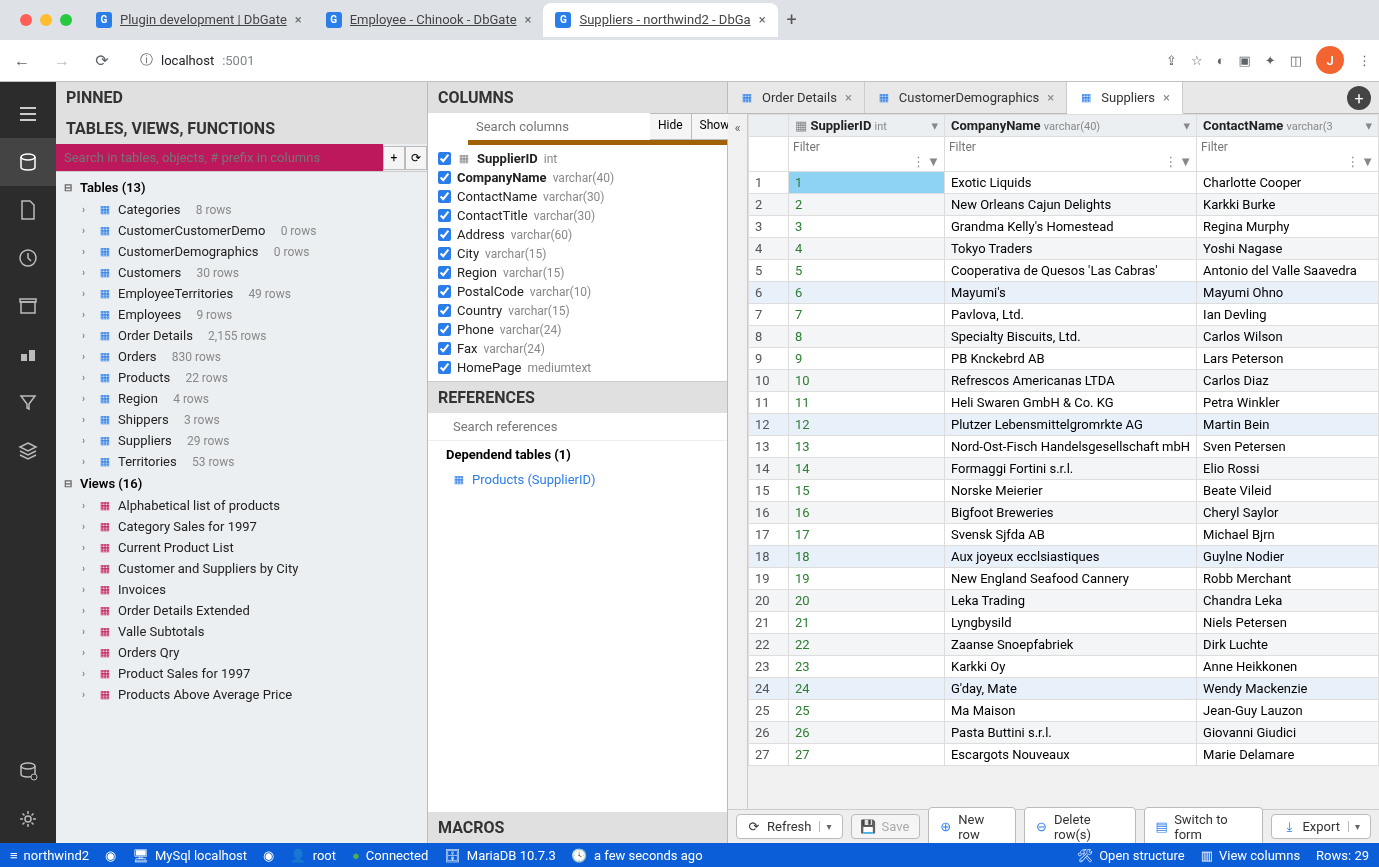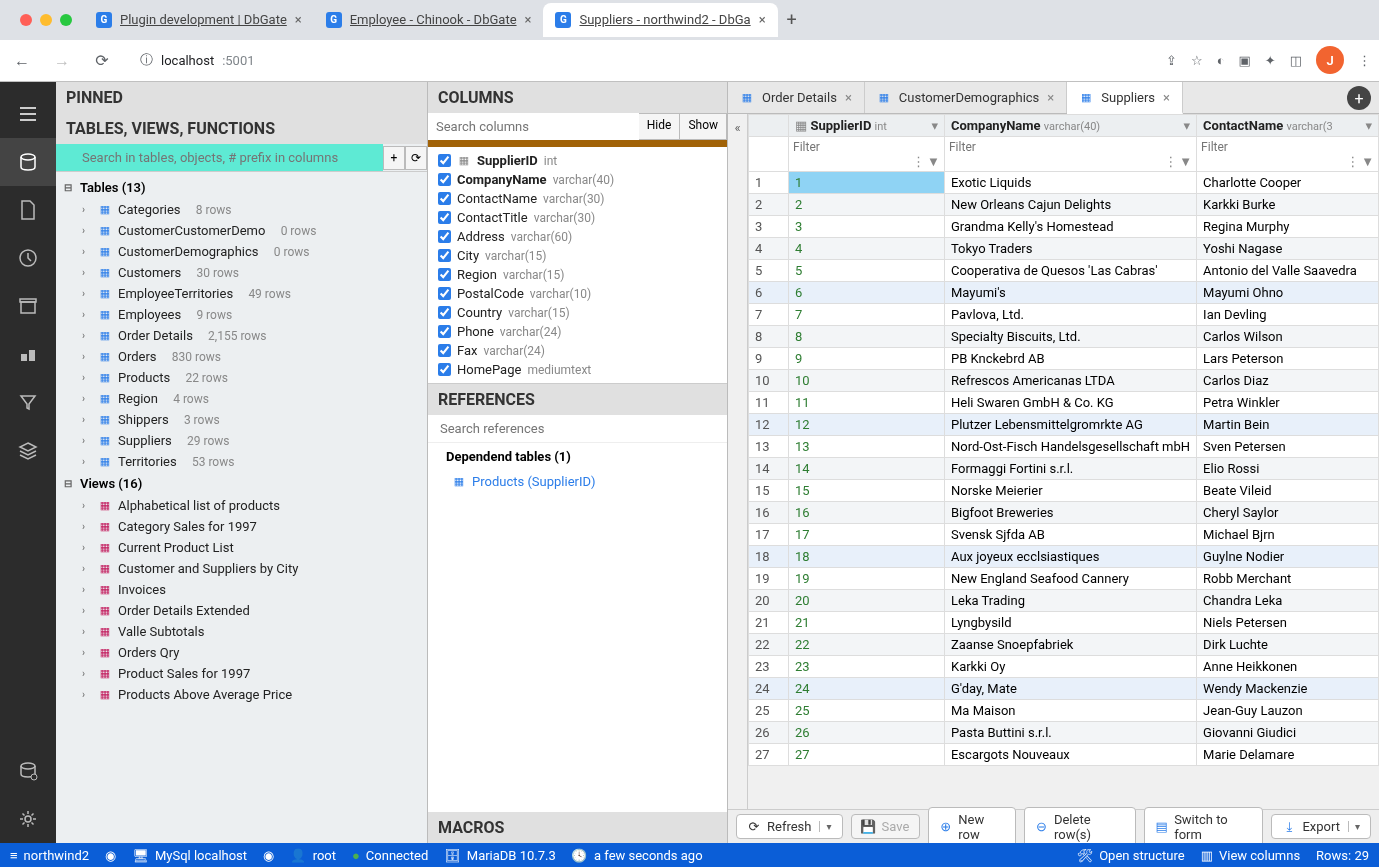--- a/index.html
+++ b/index.html
@@ -27,45 +27,45 @@
 
 .app { flex: 1; display: flex; min-height: 0; }
 .rail { width: 56px; background: #2c2c2c; display: flex; flex-direction: column; align-items: center; padding-top: 8px; gap: 0; }
 .rail-item { width: 56px; height: 48px; display: flex; align-items: center; justify-content: center; color: #bbb; cursor: pointer; }
 .rail-item.active { background: #444; color: #fff; }
 .rail-spacer { flex: 1; }
 
 .sidebar { width: 372px; background: #eceff1; border-right: 1px solid #bbb; display: flex; flex-direction: column; min-height: 0; }
 .panel-header { background: #e0e0e0; padding: 6px 10px; font-weight: 700; color: #333; font-size: 16px; }
 .sidebar-search-row { display: flex; align-items: center; border-bottom: 1px solid #ccc; }
-.sidebar-search { flex: 1; border: none; padding: 6px 26px; background: #5eead4; outline: none; }
+.sidebar-search { flex: 1; border: none; padding: 6px 8px; background: #be185d; outline: none; }
 .mini-btn { width: 22px; height: 24px; border: 1px solid #bbb; background: #f5f5f5; display: flex; align-items: center; justify-content: center; cursor: pointer; font-size: 12px; }
 .tree { flex: 1; overflow-y: auto; padding: 4px 0; }
 .tree-group { padding: 4px 8px; display: flex; align-items: center; gap: 6px; font-weight: 600; cursor: pointer; }
 .tree-item { padding: 3px 8px 3px 26px; display: flex; align-items: center; gap: 6px; cursor: pointer; }
 .chev { width: 10px; color: #666; font-size: 10px; }
 .ticon { width: 14px; height: 14px; display: inline-flex; align-items: center; justify-content: center; font-size: 11px; }
 .ticon-table { color: #2b7de9; }
 .ticon-view { color: #c2185b; }
 .row-count { color: #888; font-size: 12px; }
 .item-name { color: #222; }
 
 
 .midcol { width: 300px; background: #fff; border-right: 1px solid #bbb; display: flex; flex-direction: column; min-height: 0; }
-.mid-search-row { display: flex; border-bottom: 7px solid #a16207; }
+.mid-search-row { display: flex; border-bottom: 5px solid #a16207; margin-left: 40px; }
 .mid-search-row input { flex: 1; border: none; padding: 6px 8px; outline: none; }
 .mid-search-row .mbtn { padding: 4px 8px; border: 1px solid #bbb; border-left: none; background: #f5f5f5; cursor: pointer; font-size: 12px; }
 .col-list { padding: 4px 0; max-height: 320px; overflow-y: auto; }
 .col-item { display: flex; align-items: center; gap: 6px; padding: 2px 10px; }
 .col-item input[type=checkbox] { accent-color: #2b7de9; }
 .col-name { font-weight: 400; color: #222; }
 .col-name.bold { font-weight: 700; }
 .col-type { color: #888; font-size: 12px; }
 .ref-section { border-top: 1px solid #ccc; }
-.ref-search { width: 100%; border: none; padding: 6px 12px; outline: none; border-bottom: 1px solid #eee; }
+.ref-search { width: 100%; border: none; padding: 6px 25px; outline: none; border-bottom: 1px solid #eee; }
 .ref-header { font-weight: 700; padding: 6px 10px; margin-left: 8px; }
 .ref-item { padding: 4px 10px 4px 24px; color: #2b7de9; display: flex; align-items: center; gap: 6px; cursor: pointer; }
 .midcol .macros { margin-top: auto; }
 
 
 .main { flex: 1; display: flex; flex-direction: column; min-width: 0; min-height: 0; }
 .editor-tabs { height: 32px; background: #e8e8e8; display: flex; align-items: stretch; border-bottom: 1px solid #bbb; }
 .ed-tab { display: flex; align-items: center; gap: 8px; padding: 0 12px; border-right: 1px solid #ccc; cursor: pointer; color: #333; }
 .ed-tab.active { background: #fff; border-bottom: 2px solid #fff; margin-bottom: -1px; }
 .ed-tab .ticon { color: #2b7de9; }

